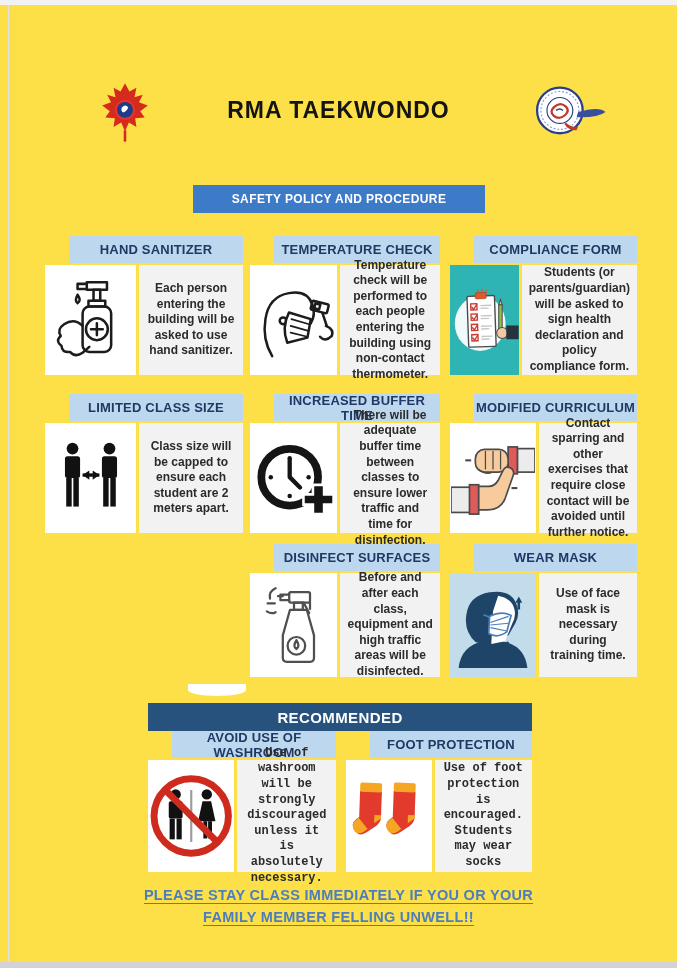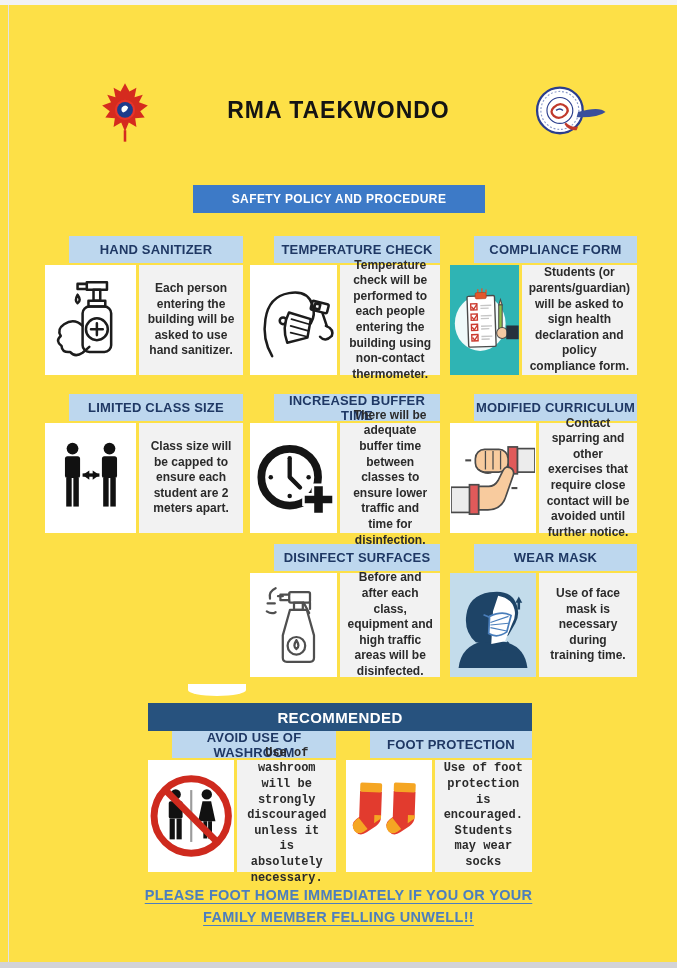--- a/index.html
+++ b/index.html
@@ -330,16 +330,16 @@
             <path d="M30 40 v4 l-8 6 v-10 z" fill="#f5a623"></path>
             <rect x="4" y="2" width="26" height="11" rx="2" fill="#f5a623"></rect>
           </g>
         </svg>
       </div>
       <div class="text-area">Use of foot protection is encouraged. Students may wear socks</div>
     </div>
   </div>
 
   <div class="footer">
-    <div><span>PLEASE FOOT HOME IMMEDIATELY IF YOU OR YOUR</span></div>
+    <div><span>PLEASE STAY CLASS IMMEDIATELY IF YOU OR YOUR</span></div>
     <div><span>FAMILY MEMBER FELLING UNWELL!!</span></div>
   </div>
 </div>
 
 </body></html>

